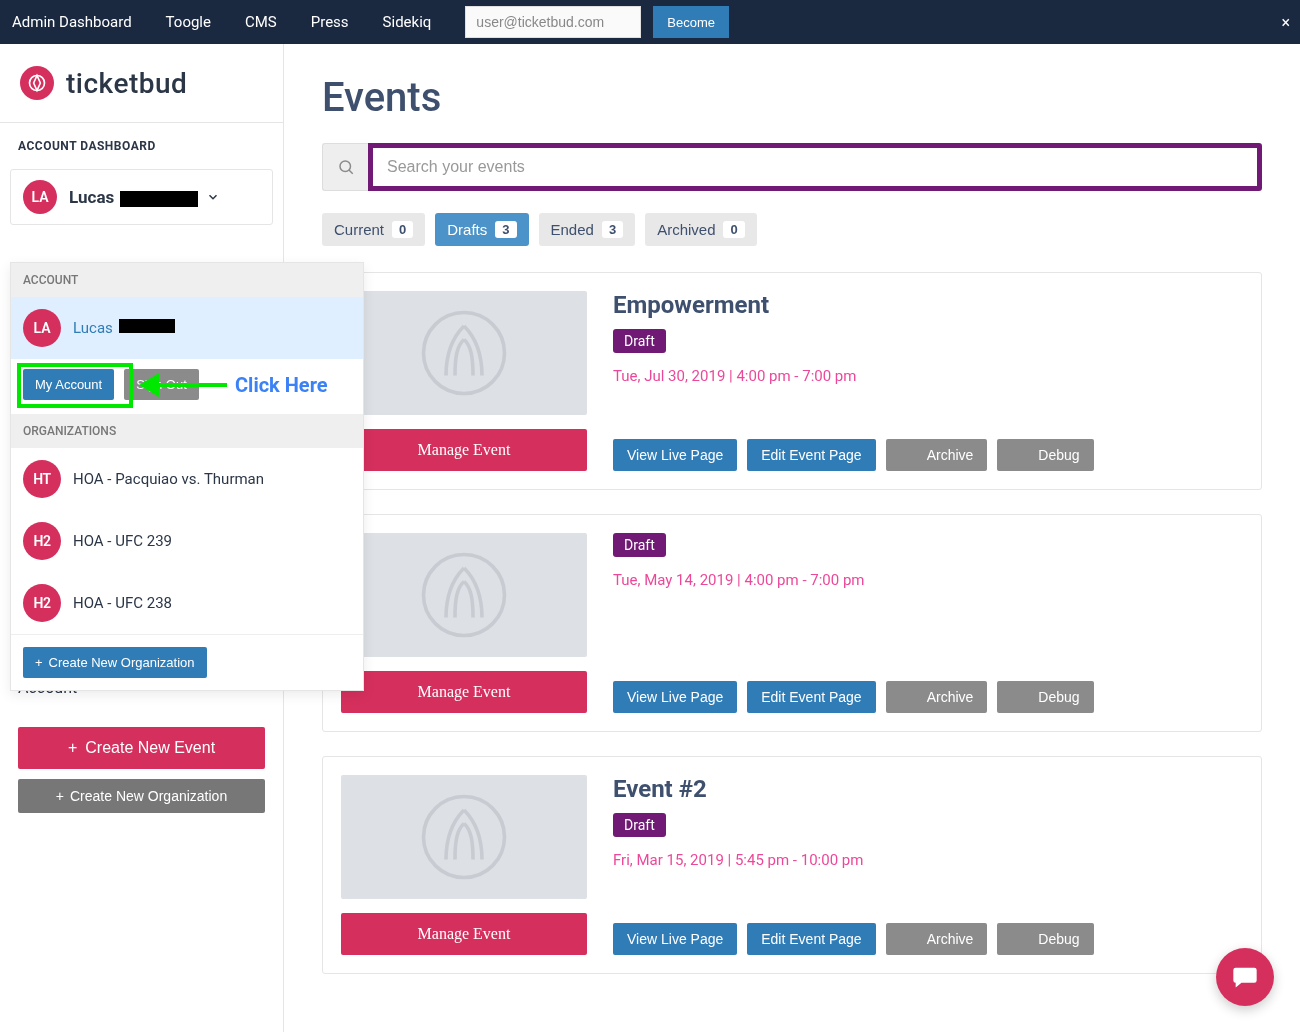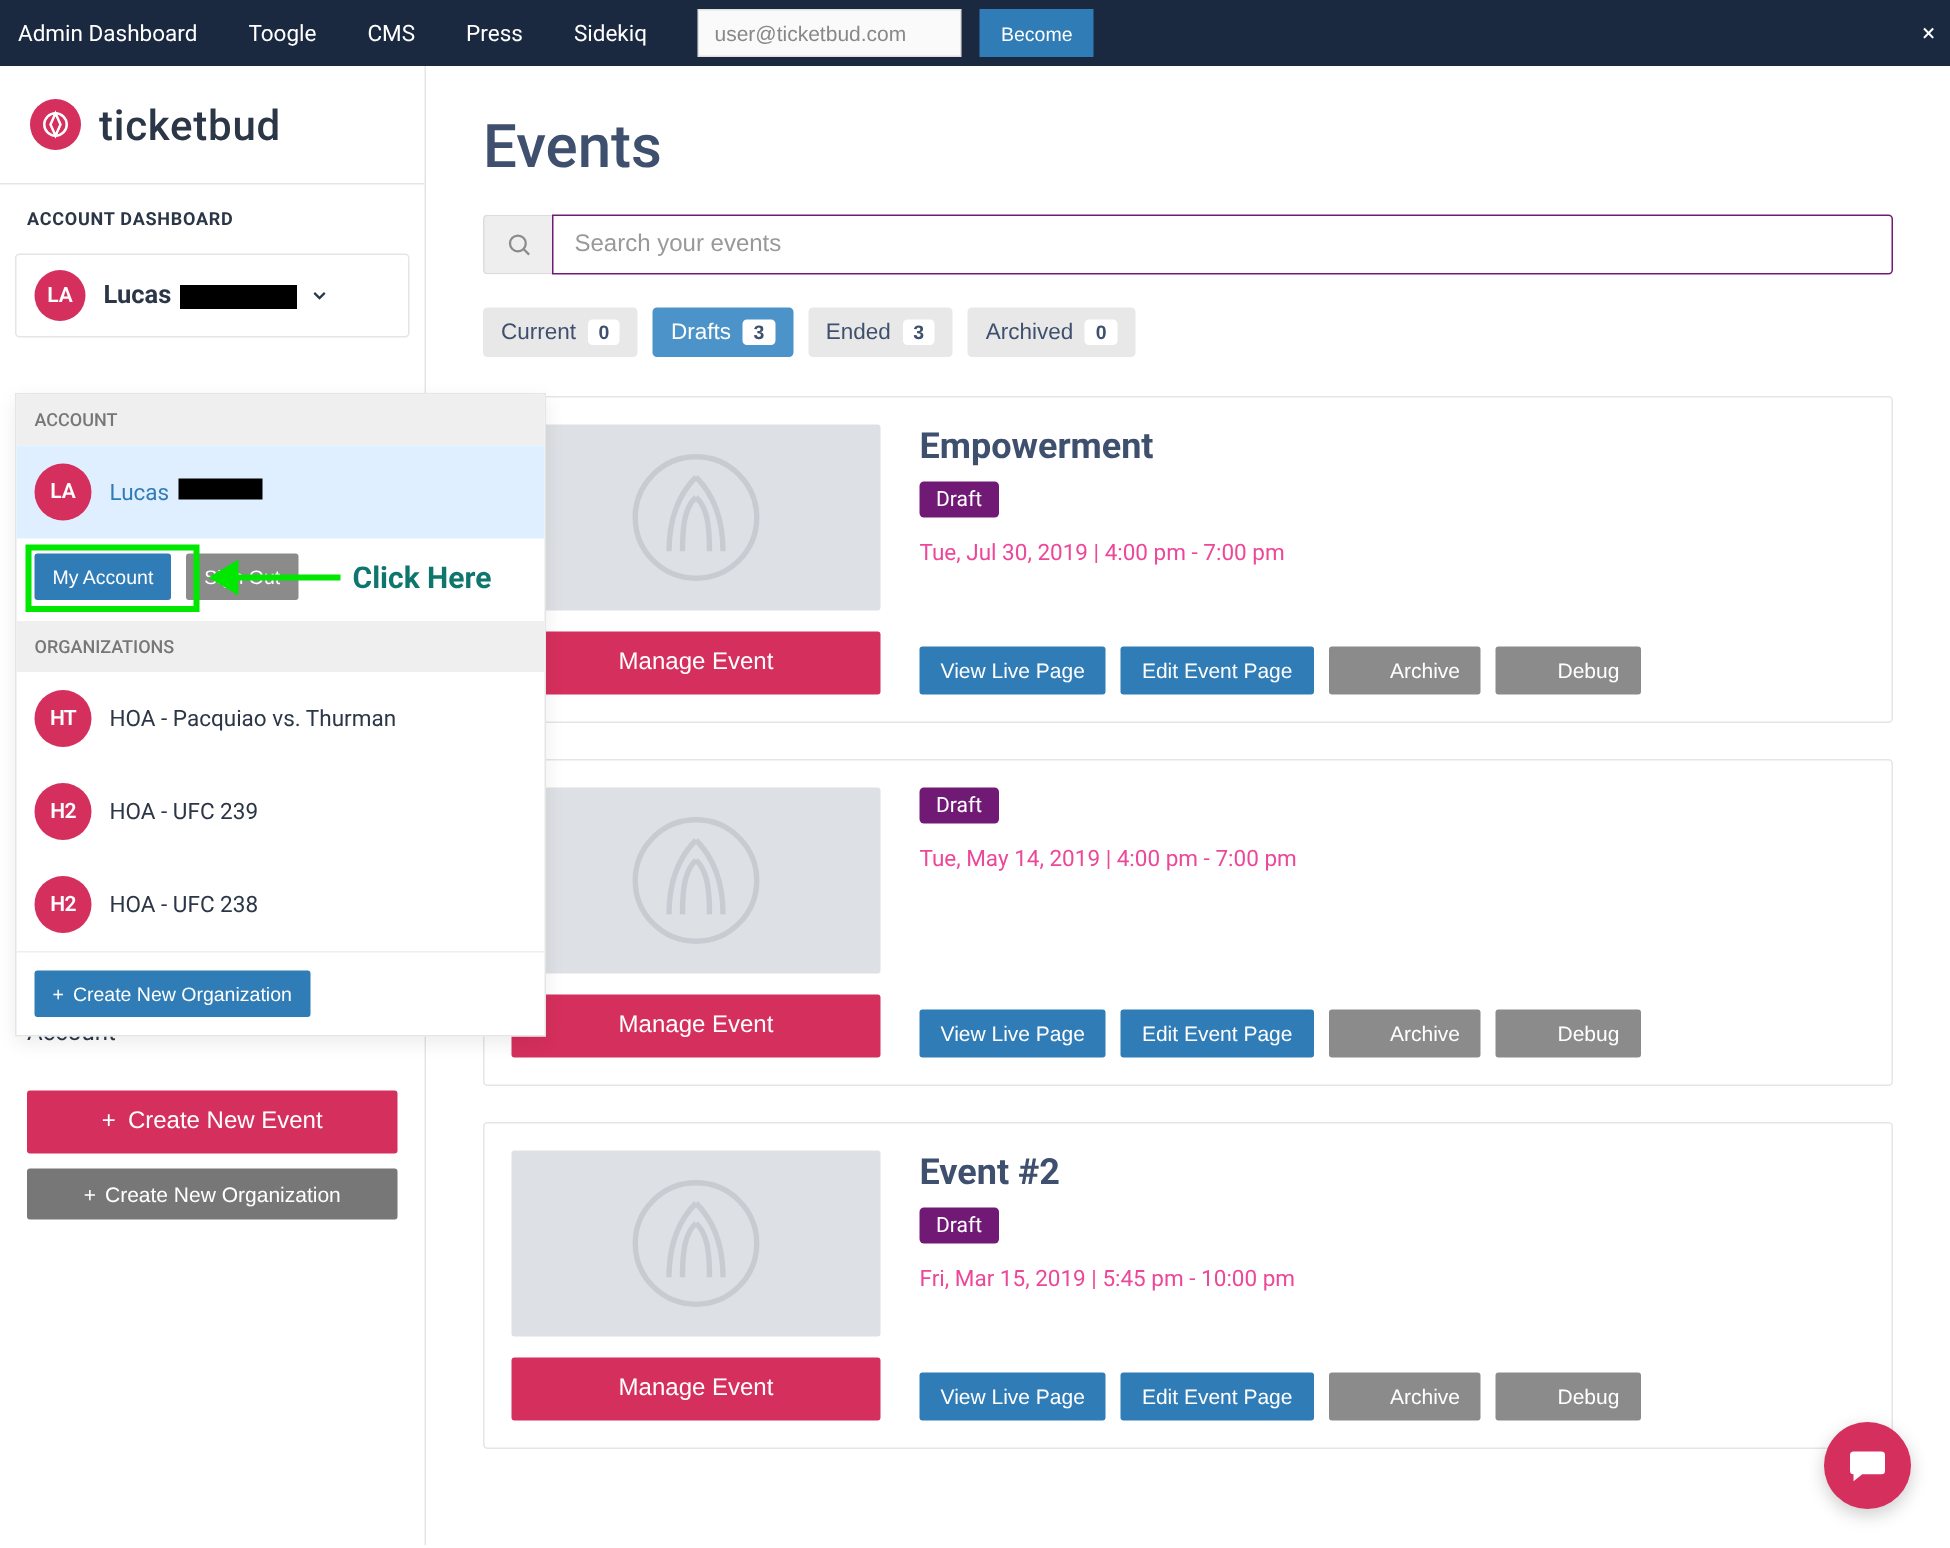--- a/index.html
+++ b/index.html
@@ -49,51 +49,51 @@
     .dropdown-orgs .org-item { display: flex; align-items: center; padding: 12px; cursor: pointer; }
     .dropdown-orgs .org-item .avatar-circle { width: 38px; height: 38px; }
     .dropdown-orgs .org-item .oname { font-size: 15px; color: #2b3647; }
     .dropdown-footer { padding: 12px; border-top: 1px solid #eee; }
     .btn-create-org-dd { background: #2f7cb7; color: #fff; border: none; padding: 8px 12px; font-size: 13px; cursor: pointer; border-radius: 2px; display: inline-flex; align-items: center; gap: 6px; }
     
     
     .annotation { position: absolute; top: 14px; left: 128px; display:flex; align-items:center; pointer-events:none; }
     .arrow-line { height:4px; background:#00e800; width:70px; }
     .arrow-head { width:0; height:0; border-top:12px solid transparent; border-bottom:12px solid transparent; border-right:20px solid #00e800; margin-right:-2px; }
-    .annotation-text { color:#0f766e; font-weight:700; font-size:20px; margin-left:8px; white-space:nowrap; }
+    .annotation-text { color:#3b82f6; font-weight:700; font-size:20px; margin-left:8px; white-space:nowrap; }
     
     
     .side-nav { padding: 0 18px; }
     .side-nav .nav-item { padding: 12px 0; font-size: 16px; color: #2b3647; cursor: pointer; }
     
     
     .side-actions { padding: 18px; }
     .btn-primary-full { background: #d52f5d; color: #fff; border: none; width: 100%; padding: 12px; font-size: 16px; cursor: pointer; border-radius: 2px; display: flex; align-items: center; justify-content: center; gap: 8px; margin-bottom: 10px; }
     .btn-secondary-full { background: #777777; color: #fff; border: none; width: 100%; padding: 9px; font-size: 14px; cursor: pointer; border-radius: 2px; display:flex; align-items:center; justify-content:center; gap:6px; }
     
     
     .page-title { font-size: 40px; color: #3e506e; font-weight: 500; margin-bottom: 22px; }
     
     .search-bar { display: flex; margin-bottom: 22px; }
     .search-icon-box { width: 46px; border: 1px solid #ddd; border-right: none; background: #eeeeee; display: flex; align-items: center; justify-content: center; border-radius: 3px 0 0 3px; }
-    .search-input { flex: 1; border: 1px solid #701a75; padding: 10px 14px; font-size: 16px; border-radius: 0 3px 3px 0; color:#333; }
+    .search-input { flex: 1; border: 5px solid #701a75; padding: 10px 14px; font-size: 16px; border-radius: 0 3px 3px 0; color:#333; }
     .search-input::placeholder { color: #999; }
     
     
     .filter-tabs { display: flex; gap: 10px; margin-bottom: 26px; }
     .filter-tab { background: #e8e8e8; border: none; padding: 8px 12px; font-size: 15px; color: #3e506e; border-radius: 3px; cursor: pointer; display: flex; align-items: flex-start; gap: 8px; }
     .filter-tab.active { background: #4b93c8; color: #fff; }
     .filter-badge { background: #fff; color: #3e506e; padding: 1px 7px; border-radius: 3px; font-size: 13px; font-weight: 600; }
     .filter-tab.active .filter-badge { background: #fff; color: #3e506e; }
     
     
     .event-card { border: 1px solid #e5e5e5; border-radius: 3px; padding: 18px; display: flex; gap: 26px; margin-bottom: 24px; }
     .event-left { width: 246px; display: flex; flex-direction: column; gap: 14px; }
     .event-thumb { background: #dde0e4; height: 124px; border-radius: 2px; display: flex; align-items: center; justify-content: center; }
-    .btn-manage { background: #d52f5d; color: #fff; border: none; width: 100%; padding: 12px; font-size: 16px; cursor: pointer; border-radius: 2px; }
+    .btn-manage { background: #d52f5d; color: #fff; border: none; width: 100%; padding: 12px; font-size: 16px; cursor: pointer; border-radius: 2px; font-family: Liberation Serif, serif; }
     .event-right { flex: 1; display: flex; flex-direction: column; }
     .event-title { font-size: 24px; font-weight: 700; color: #3e506e; margin-bottom: 10px; }
     .badge-draft { display: inline-block; background: #701a75; color: #fff; padding: 4px 11px; font-size: 14px; border-radius: 3px; margin-bottom: 14px; width: fit-content; }
     .event-date { font-size: 15px; color: #ec4899; margin-bottom: 20px; }
     .event-actions { display: flex; gap: 10px; margin-top: auto; }
     .btn-action { border: none; padding: 8px 14px; font-size: 14px; color: #fff; cursor: pointer; border-radius: 2px; }
     .btn-blue { background: #2f7cb7; }
     .btn-grey { background: #8b8b8b; padding-left: 41px; }
     .fixed-chat { position: fixed; bottom: 26px; right: 26px; width: 58px; height: 58px; background: #d52f5d; border-radius: 50%; display: flex; align-items: center; justify-content: center; cursor: pointer; box-shadow: 0 4px 12px rgba(0,0,0,0.2); z-index:200; }
     

